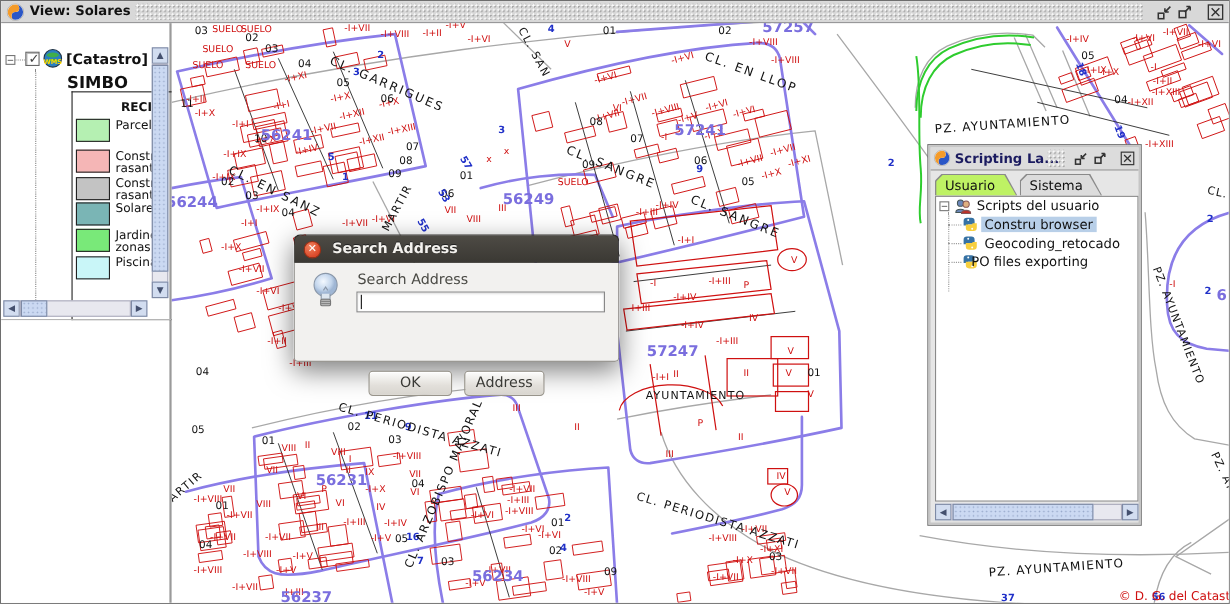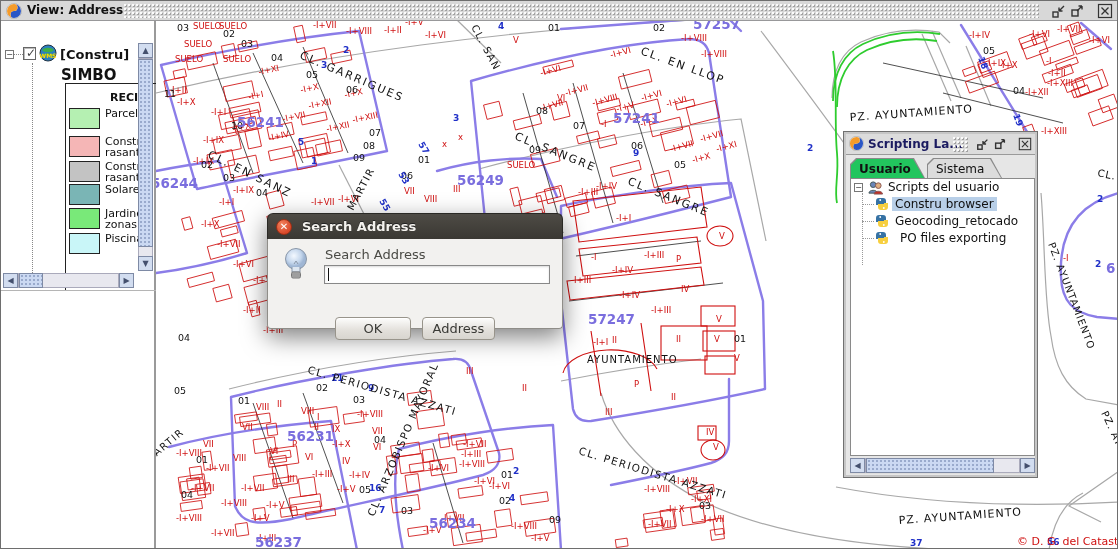--- a/index.html
+++ b/index.html
@@ -49,21 +49,21 @@
   #scriptwin .wtitle .bumps{left:106px;right:66px;}
   #scriptwin .wtitle .app-icon{position:absolute;left:3px;top:2px;}
   #scriptwin .wtitle .title{position:absolute;left:22px;top:3px;font-size:12px;font-weight:bold;color:#1b1b60;white-space:nowrap;}
   #tabs{position:absolute;left:4px;top:24px;height:20px;display:flex;gap:2px;}
   .tab{position:relative;height:20px;}
   .tab .tab-bg{position:absolute;inset:0;background:#8a8a8a;
     clip-path:polygon(0 100%,0 6px,6px 0,calc(100% - 11px) 0,100% 100%);}
   .tab .tab-fg{position:absolute;left:1px;top:1px;right:1px;bottom:0;
     clip-path:polygon(0 100%,0 6px,6px 0,calc(100% - 11px) 0,100% 100%);
     font-size:12px;padding:3px 14px 0 8px;color:#111;white-space:nowrap;}
-  .tab.active .tab-fg{background:#22c55e;font-weight:bold;}
+  .tab.active .tab-fg{background:#bef264;}
   .tab:not(.active) .tab-fg{background:#dcdcdc;}
   #treepanel{position:absolute;left:4px;top:44px;width:185px;height:278px;background:#fff;border:1px solid #8a8a8a;overflow:hidden;}
   .trow{position:relative;height:17px;font-size:12px;color:#111;white-space:nowrap;}
   .trow .lbl{position:absolute;top:1px;padding:0 3px;}
   .trow.sel .lbl{background:#b8cfe8;}
   .tree-dotv{position:absolute;left:11px;top:14px;height:72px;border-left:1px dotted #999;}
   .tree-doth{position:absolute;left:11px;width:12px;border-top:1px dotted #999;}
   #hscroll2{position:absolute;left:4px;top:324px;width:185px;height:16px;background:#ddd;}
   
   #dialog{position:absolute;left:266px;top:212px;width:296px;height:116px;z-index:40;
@@ -74,21 +74,21 @@
     text-shadow:0 -1px 0 #222;}
   #dialog .closeb{position:absolute;left:8px;top:5px;width:16px;height:16px;border-radius:50%;
     background:radial-gradient(circle at 35% 30%,#f2825d,#d9492a 70%);border:1px solid #9c2f15;
     color:#fff;font-size:10px;line-height:14px;text-align:center;font-weight:bold;}
   #dialog .dbody{height:90px;background:#f2f1ef;border:1px solid #8f8d88;border-top:none;
     border-radius:0 0 4px 4px;position:relative;}
   #dialog .dlabel{position:absolute;left:57px;top:8px;font-size:13px;color:#4a4a45;}
   #dialog .dinput{position:absolute;left:56px;top:26px;width:226px;height:19px;background:#fff;
     border:1px solid #888;box-shadow:inset 0 1px 2px rgba(0,0,0,.15);font-size:12px;padding:1px 3px;}
   #dialog .caret{position:absolute;left:3px;top:2px;width:1px;height:13px;background:#111;}
-  .ubtn{position:absolute;top:78px;height:23px;border:1px solid #98948b;border-radius:4px;
+  .ubtn{position:absolute;top:98px;height:23px;border:1px solid #98948b;border-radius:4px;
     background:linear-gradient(#fdfdfc,#e2dfda 60%,#d8d5cf);font-size:13px;color:#3a3a36;
     text-align:center;line-height:21px;box-shadow:inset 0 1px 0 #fff;}
   #btn-ok{left:67px;width:76px;}
   #btn-cancel{left:154px;width:73px;}
 </style>
 </head>
 <body>
 
 <div id="screen">
 
@@ -558,21 +558,21 @@
       </g>
     <text id="map-attribution" x="1016" y="544" font-size="11" fill="#cf1010">© D. G. del Catastro</text>
   </svg>
 
   <div id="titlebar">
     <svg class="app-icon" width="16" height="16" viewBox="0 0 16 16">
       <circle cx="8" cy="8" r="7.5" fill="#fff" stroke="#888" stroke-width="0.5"></circle>
       <path d="M8,1 A7,7 0 0 1 8,15 A3.5,3.5 0 0 1 8,8 A3.5,3.5 0 0 0 8,1 Z" fill="#2a56c6"></path>
       <path d="M8,15 A7,7 0 0 1 8,1 A3.5,3.5 0 0 1 8,8 A3.5,3.5 0 0 0 8,15 Z" fill="#f49b2a"></path>
     </svg>
-    <span class="title">View: Address</span>
+    <span class="title">View: Solares</span>
     <div class="bumps"></div>
     <svg class="winbtn" style="left:1050px" viewBox="0 0 16 16">
       <rect x="2" y="9" width="5" height="5" fill="none" stroke="#333" stroke-width="1.4"></rect>
       <path d="M13,3 L8,8 M8,8 L8,4.5 M8,8 L11.5,8" stroke="#333" stroke-width="1.4" fill="none"></path>
     </svg>
     <svg class="winbtn" style="left:1068px" viewBox="0 0 16 16">
       <rect x="3" y="7" width="6" height="6" fill="none" stroke="#333" stroke-width="1.4"></rect>
       <path d="M8,8 L13,3 M13,3 L9.5,3 M13,3 L13,6.5" stroke="#333" stroke-width="1.4" fill="none"></path>
     </svg>
     <svg class="winbtn" style="left:1096px" viewBox="0 0 16 16">
@@ -587,21 +587,21 @@
     <div class="dot-v"></div>
     <div class="checkbox">
         <span class="mark">✓</span>
       </div>
     <svg class="wms-icon" width="18" height="18" viewBox="0 0 18 18">
       <circle cx="9" cy="9" r="8" fill="#2a7fc0" stroke="#234"></circle>
       <path d="M3,6 C6,3 12,3 15,6 C13,9 5,9 3,6 Z" fill="#3fae49"></path>
       <path d="M4,12 C7,10 11,10 14,12" stroke="#3fae49" stroke-width="2" fill="none"></path>
       <text x="9" y="14" font-size="6" font-weight="bold" fill="#ffd900" text-anchor="middle">WMS</text>
     </svg>
-    <span class="layer-label">[Constru]</span>
+    <span class="layer-label">[Catastro]</span>
     <div class="legend-title">SIMBO</div>
     <div class="legend-box">
       <div class="legend-box-title">RECI</div>
       <div id="legend-rows">
           <div class="legend-row" style="top: 24px;">
             <div class="sw" style="background: rgb(181, 240, 178);"></div>
             <div class="lt">Parcela</div>
           </div>
           <div class="legend-row" style="top: 52px;">
             <div class="sw" style="background: rgb(245, 182, 182);"></div>
@@ -707,21 +707,21 @@
             <span class="lbl" style="left: 41px;">Geocoding_retocado</span>
           </div>
           <div class="trow">
             <div class="tree-doth" style="top:8px"></div>
             <svg style="position:absolute;left:24px;top:1px" width="14" height="14" viewBox="0 0 14 14">
               <path d="M8,1 a3,3 0 0 1 3,3 v3 h-6 v1 h-4 v-4 a3,3 0 0 1 3,-3 z" fill="#3672a4"></path>
               <path d="M6,13 a3,3 0 0 1 -3,-3 v-3 h6 v-1 h4 v4 a3,3 0 0 1 -3,3 z" fill="#f7cf3f"></path>
               <circle cx="5.2" cy="3" r="0.9" fill="#fff"></circle>
               <circle cx="8.8" cy="11" r="0.9" fill="#fff"></circle>
             </svg>
-            <span class="lbl" style="left: 46px;">PO files exporting</span>
+            <span class="lbl" style="left: 29px;">PO files exporting</span>
           </div>
         </div>
     </div>
     <div id="hscroll2">
       <div class="sb-btn" style="left:0;top:0">◀</div>
       <div class="sb-track" style="left:15px;top:0;width:155px;height:15px"></div>
       <div class="sb-thumb" style="left:16px;top:0;width:128px;height:15px"></div>
       <div class="sb-btn" style="left:170px;top:0">▶</div>
     </div>
   </div>

